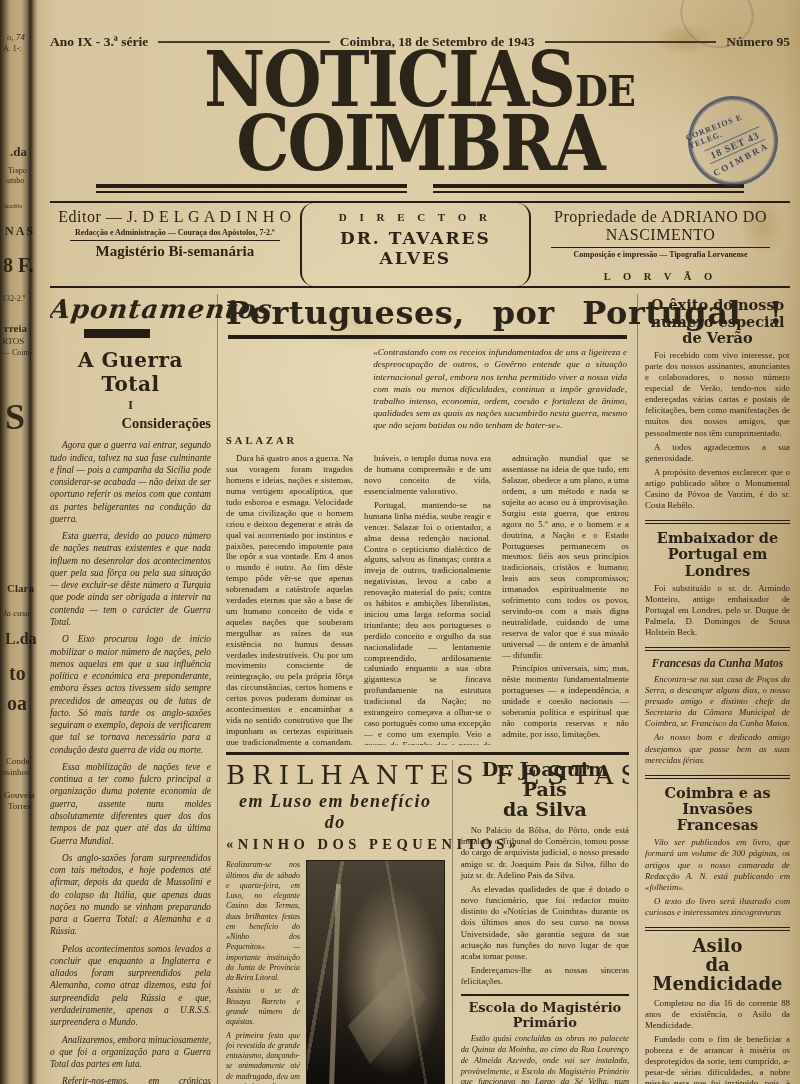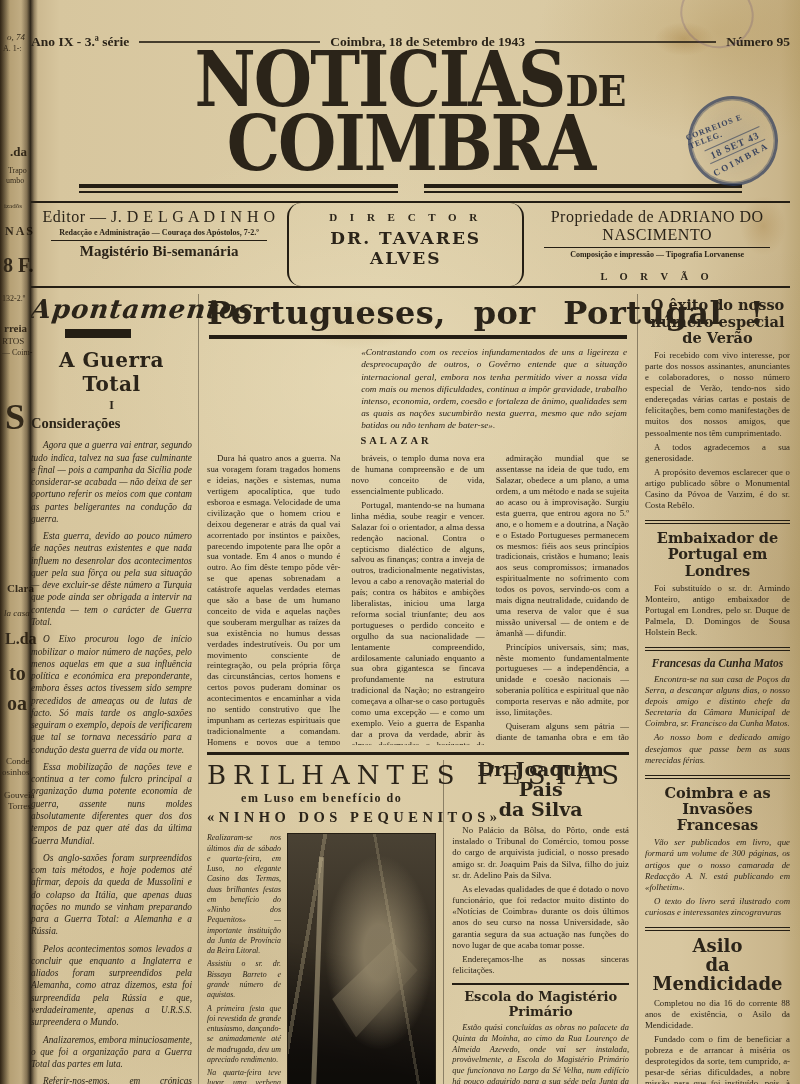--- a/index.html
+++ b/index.html
@@ -19,21 +19,21 @@
     background:linear-gradient(90deg,rgba(25,16,6,.85),rgba(25,16,6,.15) 80%,transparent);}
   .gutter{position:absolute;left:21px;top:0;bottom:0;width:17px;
     background:linear-gradient(90deg,transparent,rgba(46,32,14,.45) 35%,rgba(18,12,5,.85) 55%,rgba(46,32,14,.35) 78%,transparent);}
   .stain{position:absolute;border-radius:50%;pointer-events:none;}
   .stain.s1{right:86px;top:22px;width:60px;height:34px;background:radial-gradient(ellipse,rgba(148,104,34,.30),transparent 70%);}
   .stain.s2{right:14px;top:196px;width:46px;height:60px;background:radial-gradient(ellipse,rgba(148,104,34,.25),transparent 70%);}
   .stain.s3{left:300px;top:300px;width:120px;height:50px;background:radial-gradient(ellipse,rgba(150,112,46,.14),transparent 70%);}
 
   .mfrag{position:absolute;color:#33291a;white-space:nowrap;}
 
-  .page{position:absolute;left:31px;right:10px;top:0;height:100%;}
+  .page{position:absolute;left:50px;right:10px;top:0;height:100%;}
 
   
   .topbar{display:flex;align-items:center;gap:10px;margin-top:34px;font-weight:bold;font-size:13.5px;}
   .dash{flex:1;height:2px;background:#2b2419;opacity:.85;}
   .masthead{text-align:center;margin-top:2px;line-height:.95;}
   .mh{font-family:"DejaVu Serif",serif;font-weight:bold;letter-spacing:-2px;display:inline-block;transform:scaleY(1.15);transform-origin:bottom;}
   .mh.big{font-size:67px;}
   .mh.de{font-size:38px;letter-spacing:-1px;padding:0 1px;}
   .mast-rules{display:flex;justify-content:center;gap:26px;margin-top:5px;}
   .mast-rules div{width:42%;border-top:4px solid #241e14;border-bottom:2px solid #241e14;height:9px;}
@@ -69,38 +69,38 @@
   .col-left{width:168px;padding-right:6px;border-right:1px solid rgba(43,36,25,.45);}
   .col-center{flex:1;padding:0 8px;display:flex;flex-direction:column;min-width:0;}
   .col-right{width:153px;padding-left:7px;border-left:1px solid rgba(43,36,25,.45);}
 
   
   .apont-title{font-family:"DejaVu Serif",serif;font-style:italic;font-weight:bold;font-size:26px;
     transform:skewX(-7deg);letter-spacing:1px;}
   .apont-ornament{width:66px;height:9px;background:#241e14;margin:5px 0 10px 34px;}
   .guerra-title{font-family:"DejaVu Serif",serif;font-size:20px;font-weight:bold;text-align:center;letter-spacing:.5px;}
   .part-num{text-align:center;font-weight:bold;font-size:12px;margin-top:2px;}
-  .consid{text-align:left;font-weight:bold;font-size:14.5px;margin:2px 0 7px;}
+  .consid{text-align:right;font-weight:bold;font-size:14.5px;margin:2px 0 7px;}
   .apont-p{font-style:italic;font-size:9.3px;line-height:1.32;text-align:justify;text-indent:12px;margin-bottom:5px;font-family:Liberation Serif, serif;}
 
   
   .lead-headline{font-family:"DejaVu Serif",serif;font-size:32px;font-weight:bold;text-align:center;
     word-spacing:16px;letter-spacing:.5px;white-space:nowrap;}
   .lead-rule{border-top:4px solid #241e14;margin:3px 2px 7px;}
   .quote{width:63%;margin-left:auto;margin-right:2px;font-style:italic;font-size:9.2px;line-height:1.32;text-align:justify;}
-  .attribution{text-align:center;font-weight:bold;font-size:10.5px;letter-spacing:3px;margin:4px 44px 7px 0;}
+  .attribution{text-align:left;font-weight:bold;font-size:10.5px;letter-spacing:3px;margin:4px 44px 7px 0;}
   .lead-cols{display:flex;gap:11px;height:292px;overflow:hidden;}
   .lead-col{flex:1;font-size:8.8px;line-height:1.24;text-align:justify;min-width:0;}
   .lead-col p{text-indent:10px;margin-bottom:3px;}
 
   
   .center-bottom{border-top:3px solid #241e14;margin-top:7px;padding-top:5px;display:flex;flex:1;overflow:hidden;}
   .festas{width:56%;padding-right:7px;}
   .festas-h1{font-family:"DejaVu Serif",serif;font-size:26px;letter-spacing:7px;text-align:center;white-space:nowrap;}
-  .festas-h2{font-size:12px;font-weight:bold;text-align:center;letter-spacing:1.5px;margin-top:1px;}
+  .festas-h2{font-size:18px;font-weight:bold;text-align:center;letter-spacing:1.5px;margin-top:1px;font-style:italic;}
   .festas-h3{font-size:14.5px;font-weight:bold;text-align:center;letter-spacing:4.5px;margin:3px 0 7px;white-space:nowrap;}
   .festas-body{display:flex;gap:6px;}
   .festas-caption{width:74px;font-style:italic;font-size:7.9px;line-height:1.3;text-align:justify;}
   .festas-caption p{margin-bottom:3px;}
   .photo{flex:1;height:284px;border:1px solid #241e14;position:relative;overflow:hidden;
     background:
       linear-gradient(100deg,transparent 0 18%,rgba(205,190,150,.30) 18% 20%,transparent 20%),
       linear-gradient(260deg,transparent 0 30%,rgba(205,190,150,.22) 30% 31.5%,transparent 31.5%),
       radial-gradient(ellipse at 62% 42%,rgba(145,132,104,.85) 0 12%,transparent 42%),
       linear-gradient(15deg,rgba(0,0,0,.45) 0 22%,transparent 55%),
@@ -220,21 +220,21 @@
     <div class="col-center">
       <div class="lead-headline">Portugueses, por Portugal !</div>
       <div class="lead-rule"></div>
       <div class="quote">«Contrastando com os receios infundamentados de uns a ligeireza e despreocupação de outros, o Govêrno entende que a situação internacional geral, embora nos tenha permitido viver a nossa vida com mais ou menos dificuldades, continua a impôr gravidade, trabalho intenso, economia, ordem, coesão e fortaleza de ânimo, qualidades sem as quais as nações sucumbirão nesta guerra, mesmo que não sejam batidas ou não tenham de bater-se».</div>
       <div class="attribution">SALAZAR</div>
       <div class="lead-cols">
         <div class="lead-col">
           <p>Dura há quatro anos a guerra. Na sua voragem foram tragados homens e ideias, nações e sistemas, numa vertigem apocalíptica, que tudo esboroa e esmaga. Velocidade de uma civilização que o homem criou e deixou degenerar e atrás da qual vai acorrentado por instintos e paixões, parecendo impotente para lhe opôr a sua vontade. Em 4 anos o mundo é outro. Ao fim dêste tempo pôde vêr-se que apenas sobrenadam a catástrofe aquelas verdades eternas que são a base de um humano conceito de vida e aquelas nações que souberam mergulhar as raízes da sua existência no humus dessas verdades indestrutíveis. Ou por um movimento consciente de reintegração, ou pela própria fôrça das circunstâncias, certos homens e certos povos puderam dominar os acontecimentos e encaminhar a vida no sentido construtivo que lhe impunham as certezas espirituais que tradicionalmente a comandam. Homens e povos que a tempo destronaram os ídolos do deslumbramento mecânico, do materialismo e da demagogia, e em vez dêles levantaram, em pedestais inque-</p>
         </div>
         <div class="lead-col">
-          <p>bráveis, o templo duma nova era de humana compreensão e de um novo conceito de vida, essencialmente publicado.</p>
+          <p>bráveis, o templo duma nova era de humana compreensão e de um novo conceito de vida, essencialmente valorativo.</p>
           <p>Portugal, mantendo-se na humana linha média, soube reagir e vencer. Salazar foi o orientador, a alma dessa redenção nacional. Contra o cepticismo dialéctico de alguns, salvou as finanças; contra a inveja de outros, tradicionalmente negativistas, levou a cabo a renovação material do país; contra os hábitos e ambições liberalistas, iniciou uma larga reforma social triunfante; deu aos portugueses o perdido conceito e orgulho da sua nacionalidade — lentamente compreendido, ardilosamente caluniado enquanto a sua obra gigantesca se fincava profundamente na estrutura tradicional da Nação; no estrangeiro começava a olhar-se o caso português como uma excepção — e como um exemplo. Veio a guerra de Espanha dar a prova da verdade, abrir às almas deformadas o horizonte da hora nesta política de Salazar. E a-pesar-disso, os sofismas continuaram. Foi preciso que a dignidade de um homem, da sua política e da sua doutrina provocassem a</p>
         </div>
         <div class="lead-col">
           <p>admiração mundial que se assentasse na ideia de que tudo, em Salazar, obedece a um plano, a uma ordem, a um método e nada se sujeita ao acaso ou à improvisação. Surgiu esta guerra, que entrou agora no 5.º ano, e o homem e a doutrina, a Nação e o Estado Portugueses permanecem os mesmos: fiéis aos seus princípios tradicionais, cristãos e humano; leais aos seus compromissos; irmanados espiritualmente no sofrimento com todos os povos, servindo-os com a mais digna neutralidade, cuidando de uma reserva de valor que é sua missão universal — de ontem e de àmanhã — difundir.</p>
           <p>Princípios universais, sim; mas, nêste momento fundamentalmente portugueses — a independência, a unidade e coesão nacionais — soberania política e espiritual que não comporta reservas e não admite, por isso, limitações.</p>
           <p>Quiseram alguns sem pátria — diante de tamanha obra e em tão grave hora — minar a consciência da Nação, no mesquinho intuito de servir os seus egoís-</p>
 
         </div>
       </div>
 
@@ -277,21 +277,21 @@
         <p class="sb-p">Foi recebido com vivo interesse, por parte dos nossos assinantes, anunciantes e colaboradores, o nosso número especial de Verão, tendo-nos sido endereçadas várias cartas e postais de felicitações, bem como manifestações de muitos dos nossos amigos, que pessoalmente nos têm cumprimentado.</p>
         <p class="sb-p">A todos agradecemos a sua generosidade.</p>
         <p class="sb-p">A propósito devemos esclarecer que o artigo publicado sôbre o Monumental Casino da Póvoa de Varzim, é do sr. Costa Rebêlo.</p>
       </div>
       <div class="sb-article">
         <div class="sb-title">Embaixador de Portugal em Londres</div>
         <p class="sb-p">Foi substituído o sr. dr. Armindo Monteiro, antigo embaixador de Portugal em Londres, pelo sr. Duque de Palmela, D. Domingos de Sousa Holstein Beck.</p>
       </div>
       <div class="sb-article">
         <div class="sb-title small-it">Francesas da Cunha Matos</div>
-        <p class="sb-p it">Encontra-se na sua casa de Poços da Serra, a descançar alguns dias, o nosso depois amigo e distinto chefe da Secretaria da Câmara Municipal de Coimbra, sr. Francisco da Cunha Matos.</p>
+        <p class="sb-p it">Encontra-se na sua casa de Poços da Serra, a descançar alguns dias, o nosso presado amigo e distinto chefe da Secretaria da Câmara Municipal de Coimbra, sr. Francisco da Cunha Matos.</p>
         <p class="sb-p it">Ao nosso bom e dedicado amigo desejamos que passe bem as suas merecidas férias.</p>
       </div>
       <div class="sb-article">
         <div class="sb-title">Coimbra e as Invasões Francesas</div>
         <p class="sb-p it">Vão ser publicados em livro, que formará um volume de 300 páginas, os artigos que o nosso camarada de Redacção A. N. está publicando em «folhetim».</p>
         <p class="sb-p it">O texto do livro será ilustrado com curiosas e interessantes zincogravuras</p>
       </div>
       <div class="sb-article">
         <div class="sb-title asilo">
           <div>Asilo</div>

